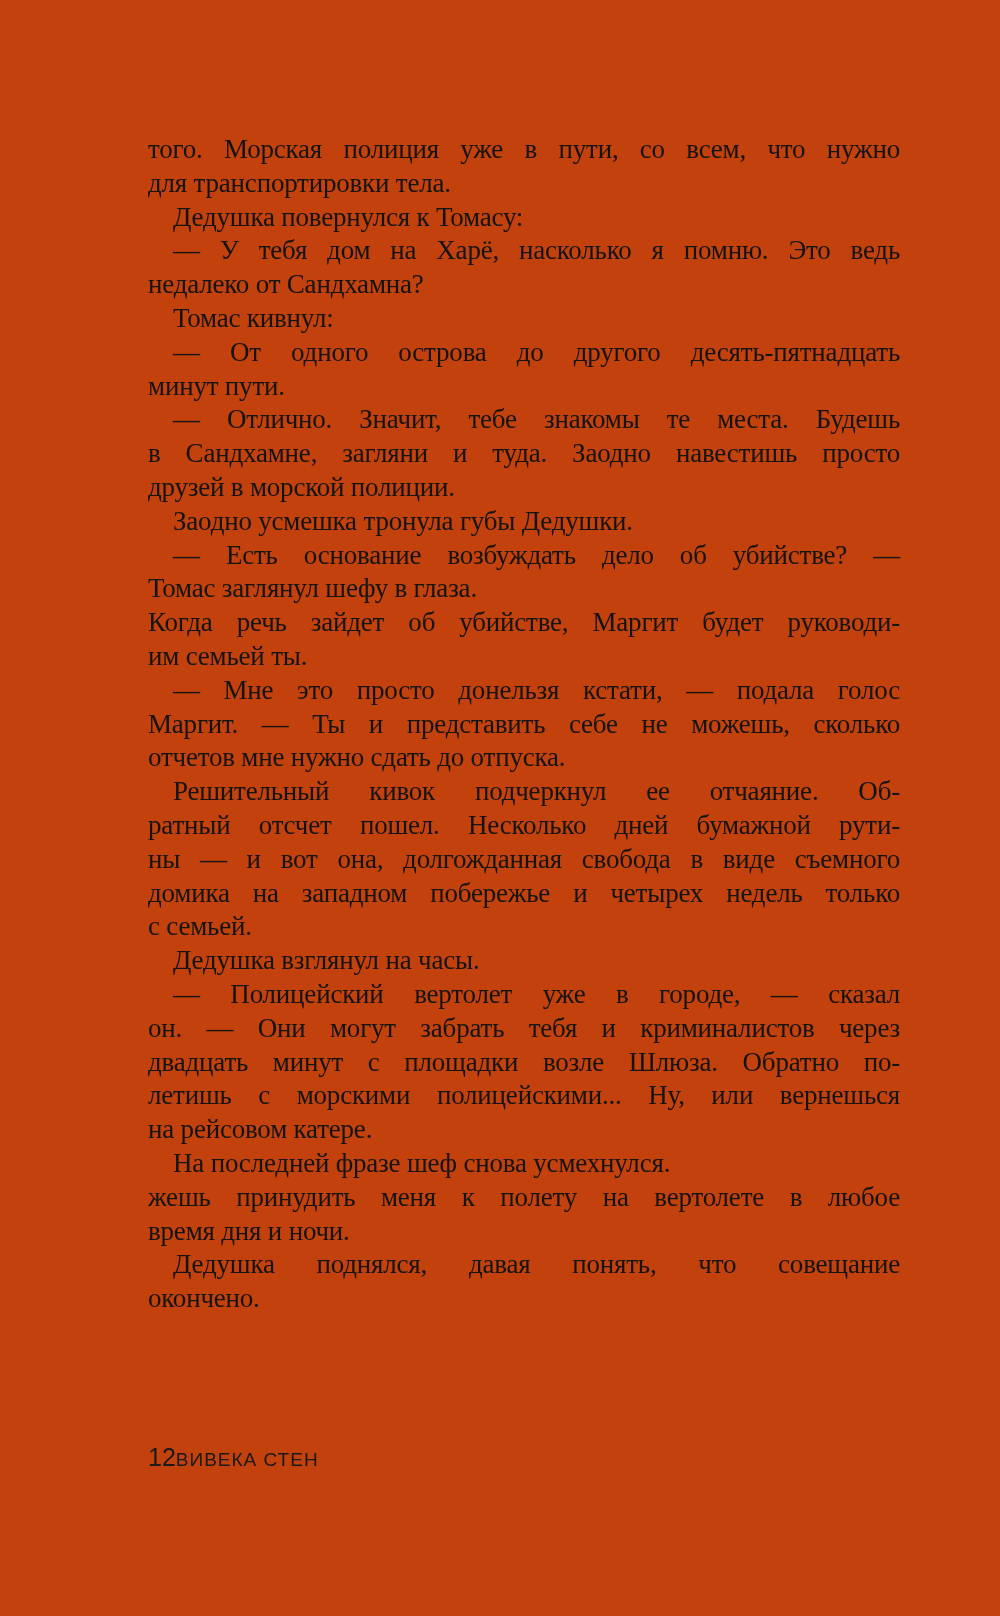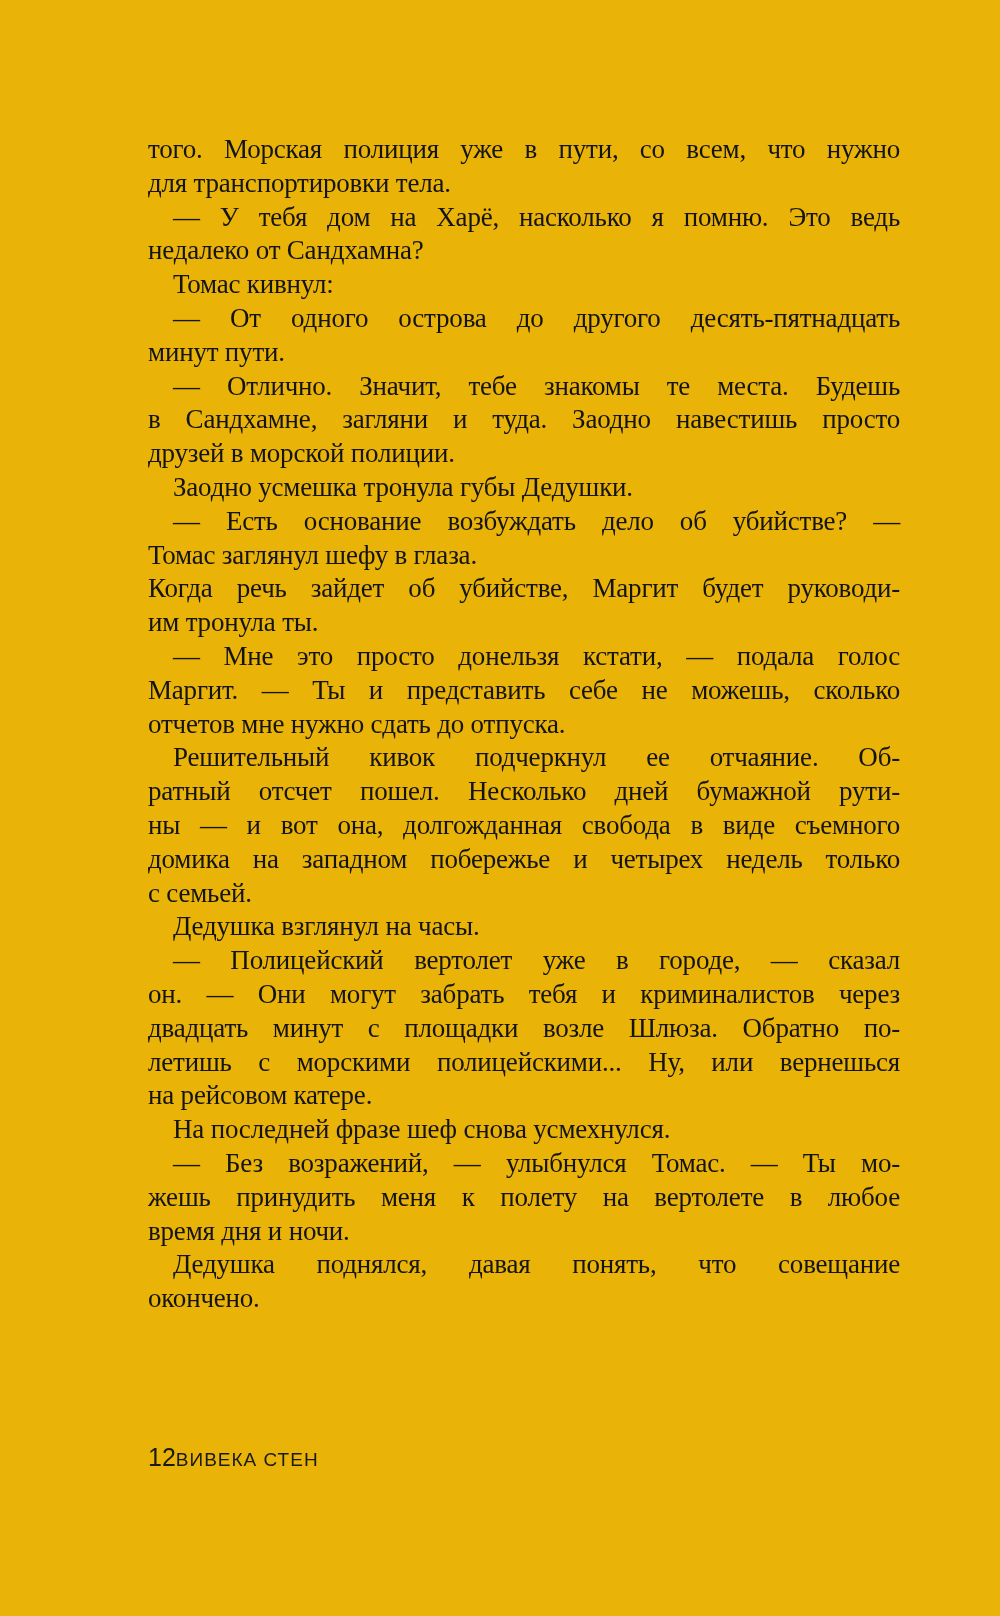--- a/index.html
+++ b/index.html
@@ -11,21 +11,21 @@
     height: 1616px;
     background: #fefefe;
     font-family: "Liberation Serif", "DejaVu Serif", serif;
     color: #141414;
     position: relative;
     overflow: hidden;
   }
   .page {
     position: absolute;
     inset: 0;
-    background: #eab308;
+    background: #c2410c;
   }
   .text-block {
     position: absolute;
     left: 148px;
     top: 133px;
     width: 752px;
   }
   .line {
     font-size: 27px;
     line-height: 33.8px;
@@ -62,49 +62,49 @@
   }
 </style>
 </head>
 <body>
 
 <div class="page">
 
   <div class="text-block">
       <div class="line just">того. Морская полиция уже в пути, со всем, что нужно</div>
       <div class="line">для транспортировки тела.</div>
+      <div class="line indent">Дедушка повернулся к Томасу:</div>
       <div class="line indent just">— У тебя дом на Харё, насколько я помню. Это ведь</div>
       <div class="line">недалеко от Сандхамна?</div>
       <div class="line indent">Томас кивнул:</div>
       <div class="line indent just">— От одного острова до другого десять-пятнадцать</div>
       <div class="line">минут пути.</div>
       <div class="line indent just">— Отлично. Значит, тебе знакомы те места. Будешь</div>
       <div class="line just">в Сандхамне, загляни и туда. Заодно навестишь просто</div>
       <div class="line">друзей в морской полиции.</div>
       <div class="line indent">Заодно усмешка тронула губы Дедушки.</div>
       <div class="line indent just">— Есть основание возбуждать дело об убийстве? —</div>
       <div class="line">Томас заглянул шефу в глаза.</div>
       <div class="line just">Когда речь зайдет об убийстве, Маргит будет руководи-</div>
-      <div class="line">им тронула ты.</div>
+      <div class="line">им семьей ты.</div>
       <div class="line indent just">— Мне это просто донельзя кстати, — подала голос</div>
       <div class="line just">Маргит. — Ты и представить себе не можешь, сколько</div>
       <div class="line">отчетов мне нужно сдать до отпуска.</div>
       <div class="line indent just">Решительный кивок подчеркнул ее отчаяние. Об-</div>
       <div class="line just">ратный отсчет пошел. Несколько дней бумажной рути-</div>
       <div class="line just">ны — и вот она, долгожданная свобода в виде съемного</div>
       <div class="line just">домика на западном побережье и четырех недель только</div>
       <div class="line">с семьей.</div>
       <div class="line indent">Дедушка взглянул на часы.</div>
       <div class="line indent just">— Полицейский вертолет уже в городе, — сказал</div>
       <div class="line just">он. — Они могут забрать тебя и криминалистов через</div>
       <div class="line just">двадцать минут с площадки возле Шлюза. Обратно по-</div>
       <div class="line just">летишь с морскими полицейскими... Ну, или вернешься</div>
       <div class="line">на рейсовом катере.</div>
       <div class="line indent">На последней фразе шеф снова усмехнулся.</div>
-      <div class="line indent just">— Без возражений, — улыбнулся Томас. — Ты мо-</div>
       <div class="line just">жешь принудить меня к полету на вертолете в любое</div>
       <div class="line">время дня и ночи.</div>
       <div class="line indent just">Дедушка поднялся, давая понять, что совещание</div>
       <div class="line">окончено.</div>
     </div>
 
   <div class="footer">
     <span class="page-number">12</span>
     <span class="running-title">ВИВЕКА СТЕН</span>
   </div>

